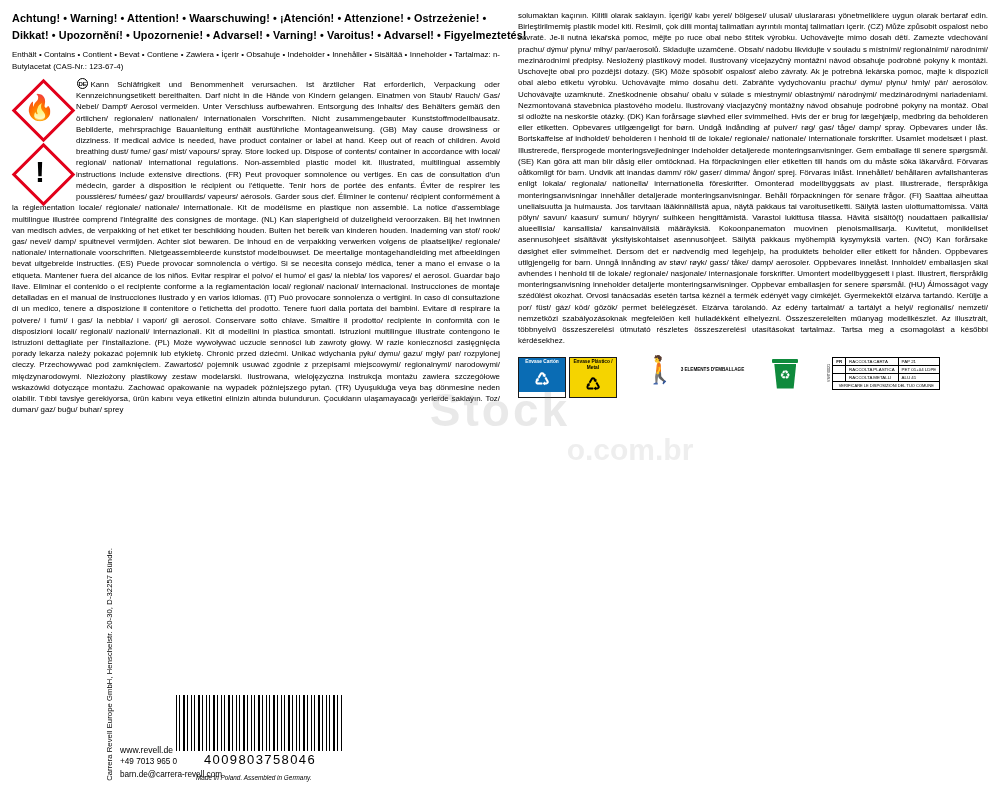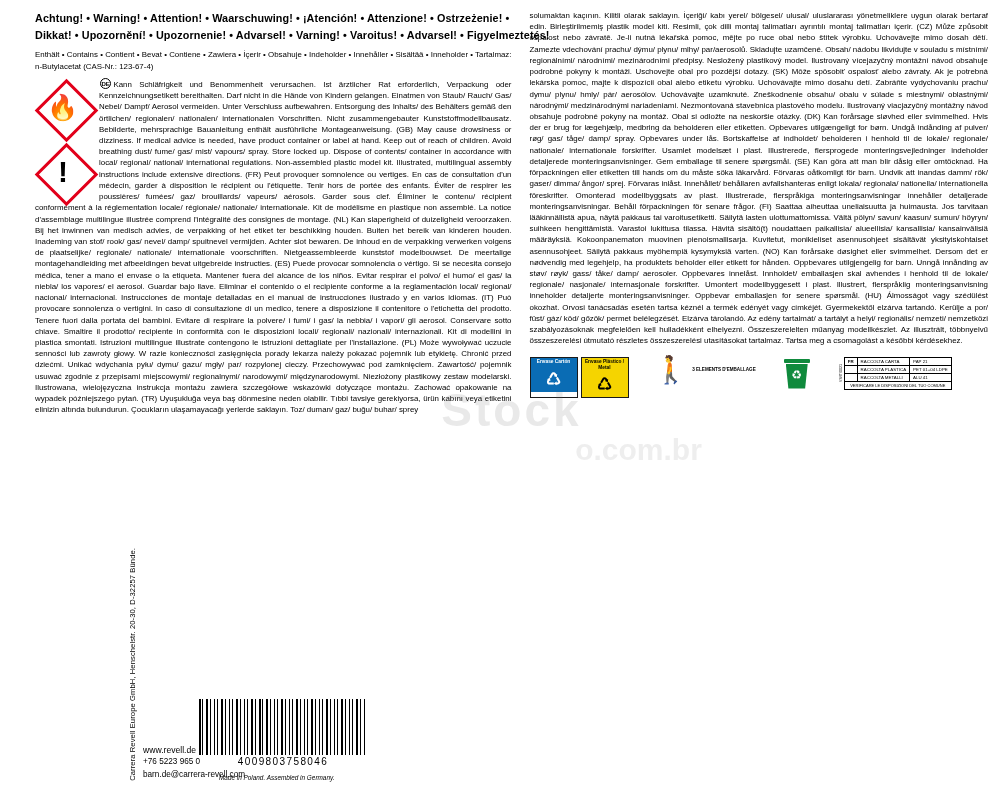--- a/index.html
+++ b/index.html
@@ -8,21 +8,20 @@
     background:#ffffff;
     font-family:"Liberation Sans", sans-serif;
     color:#000;
     position:relative;
     overflow:hidden;
   }
   .page{
     position:absolute;inset:0;
     padding:10px 12px;
     box-sizing:border-box;
-    margin-left:23px;
   }
   .cols{
     display:flex;
     gap:18px;
     height:100%;
   }
   .col{
     width:50%;
     box-sizing:border-box;
   }
@@ -190,21 +189,21 @@
   .barcode{
     height:56px;
     width:100%;
     background:
       repeating-linear-gradient(90deg,
         #000 0 1.5px, #fff 1.5px 3px, #000 3px 4.2px, #fff 4.2px 7px,
         #000 7px 9.4px, #fff 9.4px 11px, #000 11px 12px, #fff 12px 15px);
   }
   .barcode-num{
     text-align:center;
-    font-size:10px;
+    font-size:13px;
     letter-spacing:1.4px;
     margin-top:1px;
   }
   .made-in{
     position:absolute;
     left:196px;bottom:8px;
     font-size:6.4px;
     font-style:italic;
   }
   .watermark{
@@ -315,21 +314,21 @@
             <div class="rac-foot">VERIFICARE LE DISPOSIZIONI DEL TUO COMUNE</div>
           </div>
         </div>
 
       </div>
     </div>
   </div>
 
   <div class="bottom-left">
     <div class="url">www.revell.de</div>
-    <div>+76 5223 965 0</div>
+    <div>+49 7013 965 0</div>
     <div>barn.de@carrera-revell.com</div>
   </div>
 
   <div class="vert-addr">Carrera Revell Europe GmbH, Henschelstr. 20-30, D-32257 Bünde.</div>
 
   <div class="barcode-wrap">
     <div class="barcode"></div>
     <div class="barcode-num">4009803758046</div>
   </div>
 

